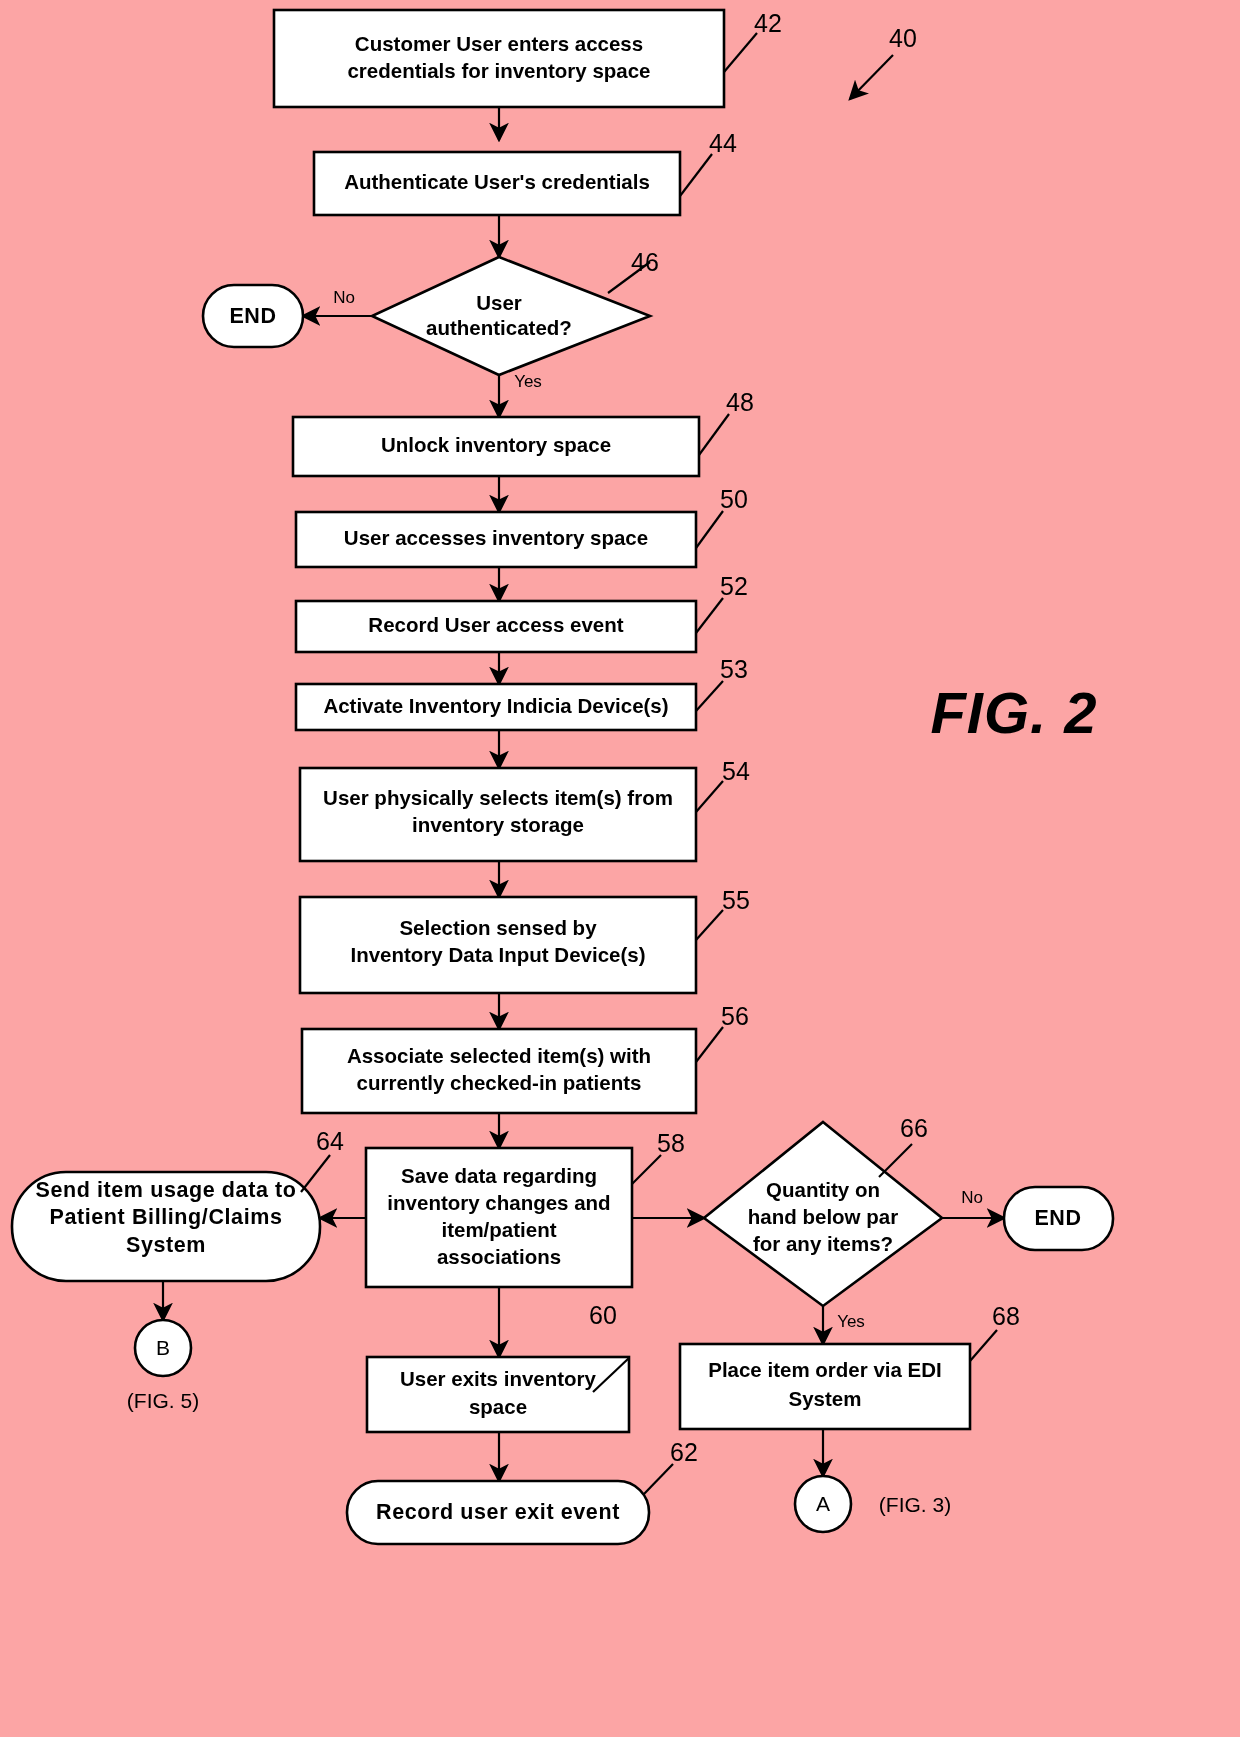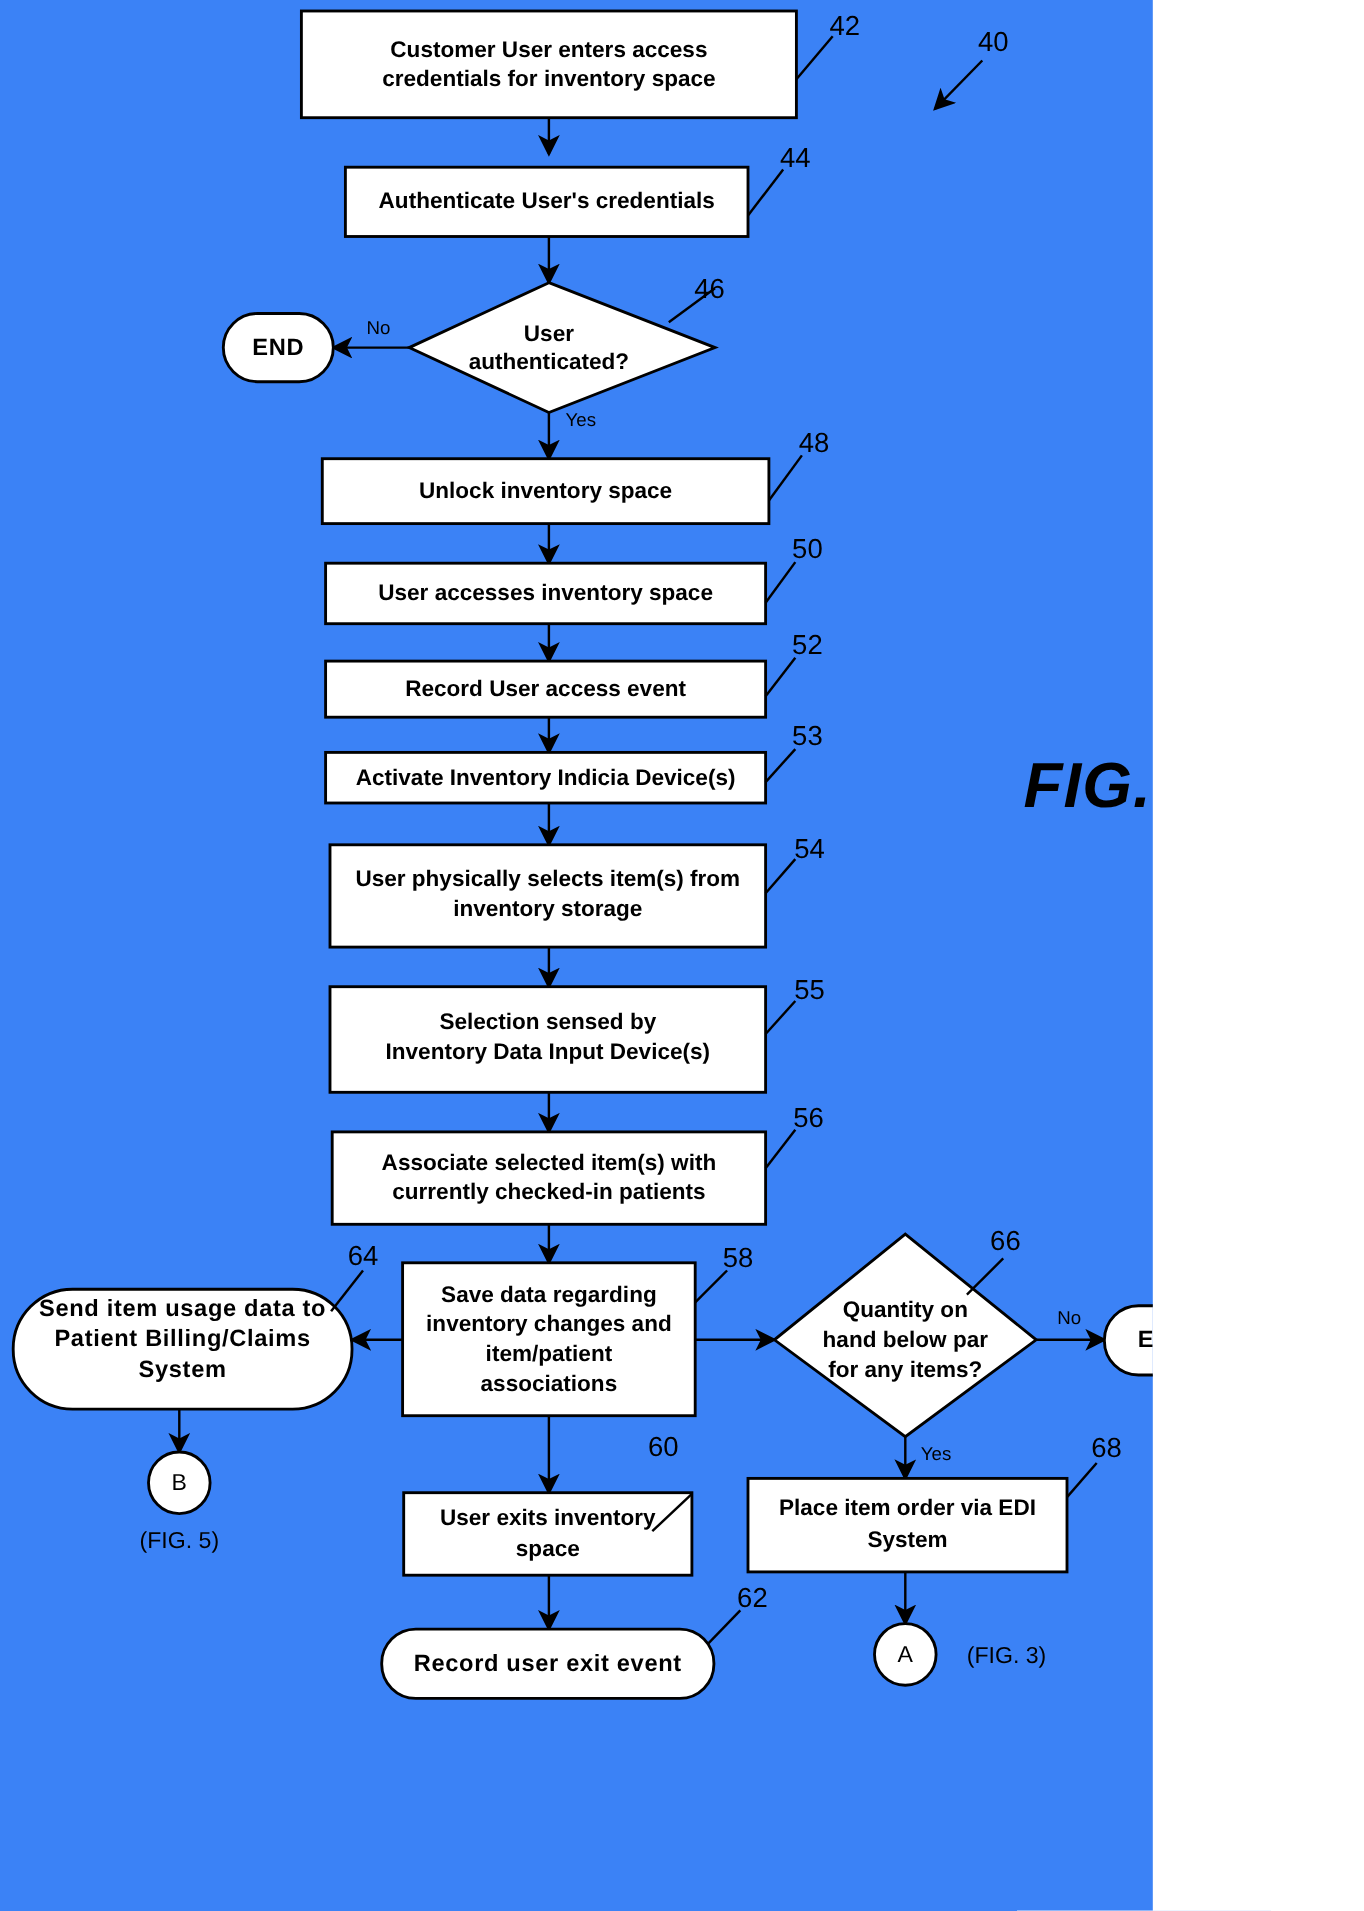--- a/index.html
+++ b/index.html
@@ -5,23 +5,23 @@
   html, body {
     margin: 0;
     padding: 0;
     background: #ffffff;
   }
   body {
     font-family: "Liberation Sans", sans-serif;
   }
   #page {
     position: relative;
-    width: 1048px;
+    width: 1240px;
     height: 1737px;
-    background: #3b82f6;
+    background: #fca5a5;
     overflow: hidden;
   }
   svg.diagram {
     display: block;
     width: 1240px;
     height: 1737px;
   }
   .node-shape {
     fill: #ffffff;
     stroke: #000000;

